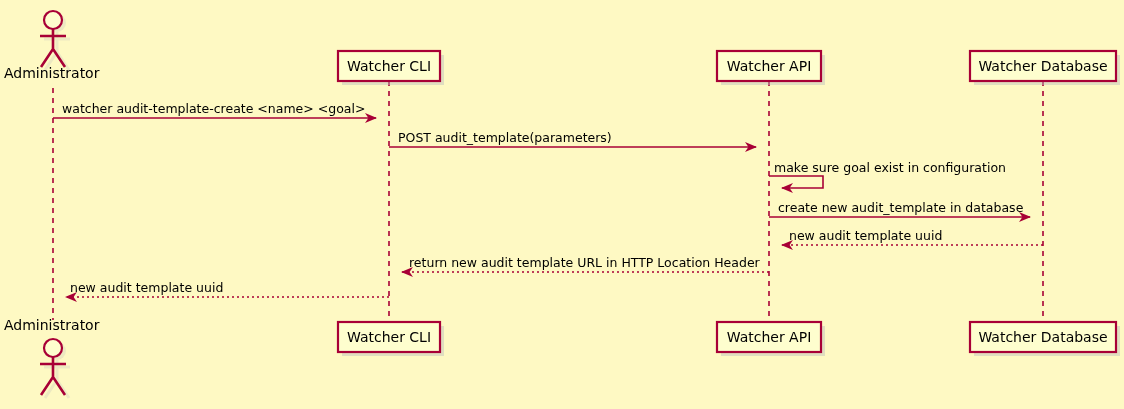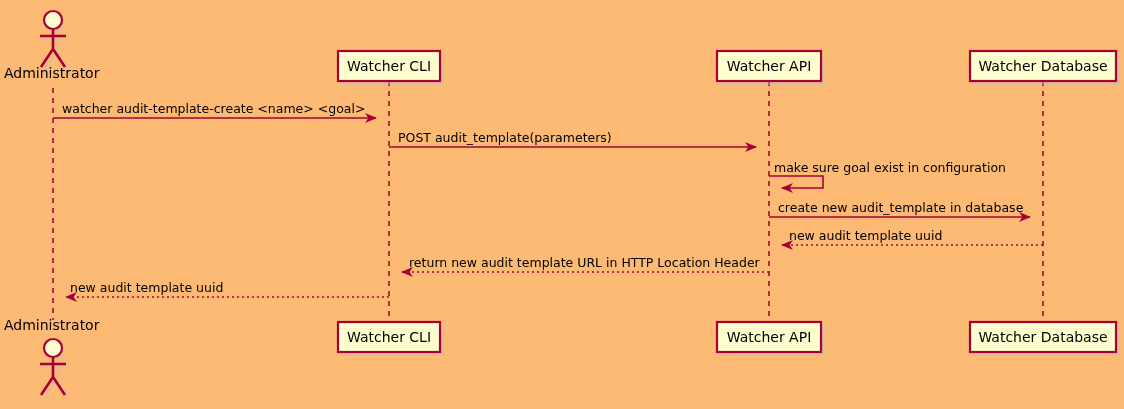--- a/index.html
+++ b/index.html
@@ -8,21 +8,21 @@
     background: #FFFFFF;
   }
   body {
     font-family: "DejaVu Sans", sans-serif;
   }
   #diagram-root {
     position: relative;
     width: 1124px;
     height: 409px;
     overflow: hidden;
-    background: #fdba74;
+    background: #fef9c3;
   }
   #diagram-svg {
     position: absolute;
     left: 0;
     top: 0;
     width: 1124px;
     height: 409px;
   }
   .msg-label, .participant-label, .actor-label {
     font-family: "DejaVu Sans", sans-serif;

